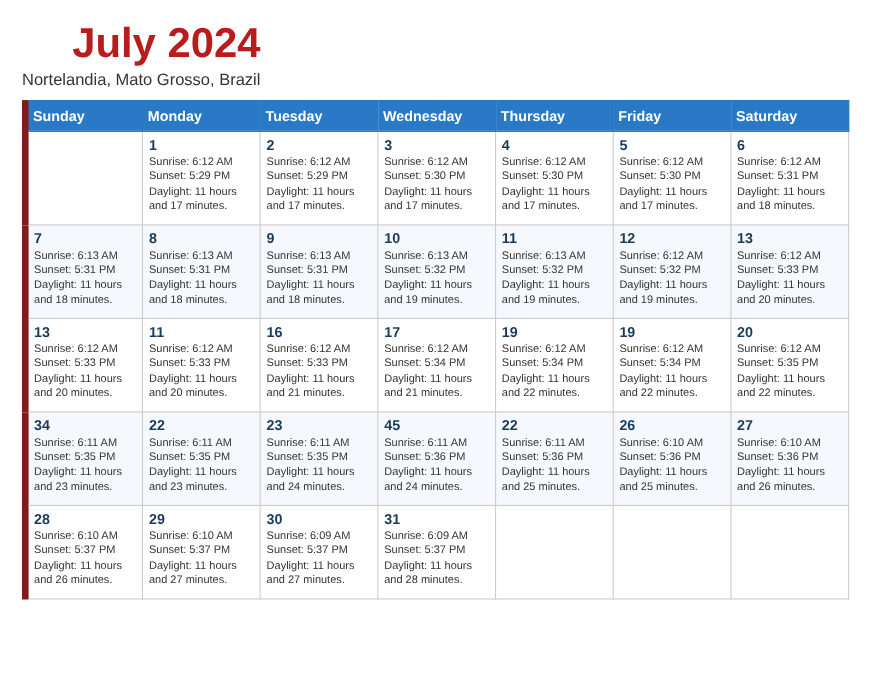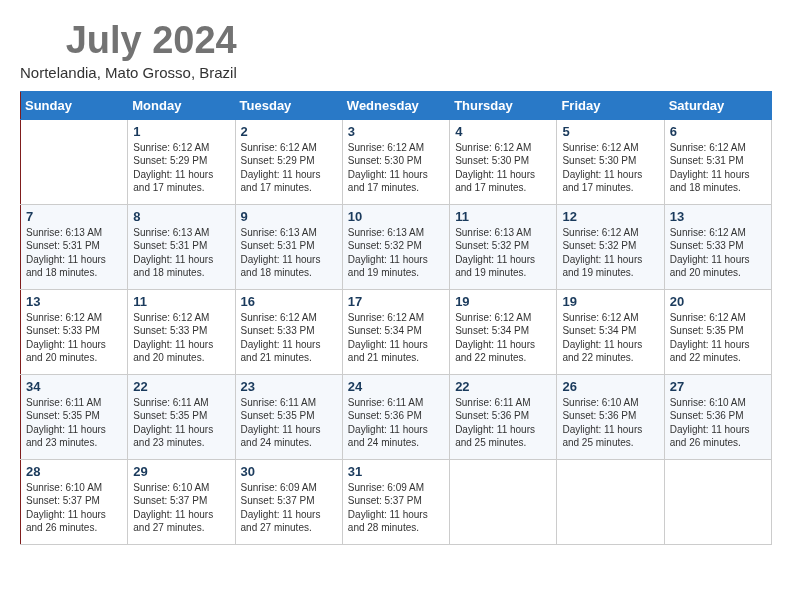--- a/index.html
+++ b/index.html
@@ -33,21 +33,21 @@
     .logo-icon {
       width: 28px;
       height: 28px;
     }
     .title-block {
       text-align: right;
     }
     .month-title {
       font-size: 38px;
       font-weight: bold;
-      color: #737373;
+      color: #b91c1c;
       line-height: 1.1;
     }
     .location {
       font-size: 15px;
       color: #333;
       margin-top: 2px;
     }
     table {
       width: 100%;
       border-collapse: collapse;
@@ -84,21 +84,21 @@
       font-size: 10px;
       color: #333;
       line-height: 1.35;
     }
     tr:nth-child(even) td {
       background-color: #f5f8fc;
     }
     tr:nth-child(odd) td {
       background-color: #fff;
     }
-    th:first-child, td:first-child { border-left: 1px solid #7f1d1d; }
+    th:first-child, td:first-child { border-left: 6px solid #7f1d1d; }
   </style>
 </head>
 <body>
 
 <div class="header">
   <div class="title-block">
     <div class="month-title">July 2024</div>
     <div class="location">Nortelandia, Mato Grosso, Brazil</div>
   </div>
 </div>
@@ -210,21 +210,21 @@
         </td>
         <td>
           <div class="day-num">22</div>
           <div class="day-info">Sunrise: 6:11 AM<br>Sunset: 5:35 PM<br>Daylight: 11 hours<br>and 23 minutes.</div>
         </td>
         <td>
           <div class="day-num">23</div>
           <div class="day-info">Sunrise: 6:11 AM<br>Sunset: 5:35 PM<br>Daylight: 11 hours<br>and 24 minutes.</div>
         </td>
         <td>
-          <div class="day-num">24</div>
+          <div class="day-num">45</div>
           <div class="day-info">Sunrise: 6:11 AM<br>Sunset: 5:36 PM<br>Daylight: 11 hours<br>and 24 minutes.</div>
         </td>
         <td>
           <div class="day-num">22</div>
           <div class="day-info">Sunrise: 6:11 AM<br>Sunset: 5:36 PM<br>Daylight: 11 hours<br>and 25 minutes.</div>
         </td>
         <td>
           <div class="day-num">26</div>
           <div class="day-info">Sunrise: 6:10 AM<br>Sunset: 5:36 PM<br>Daylight: 11 hours<br>and 25 minutes.</div>
         </td>

